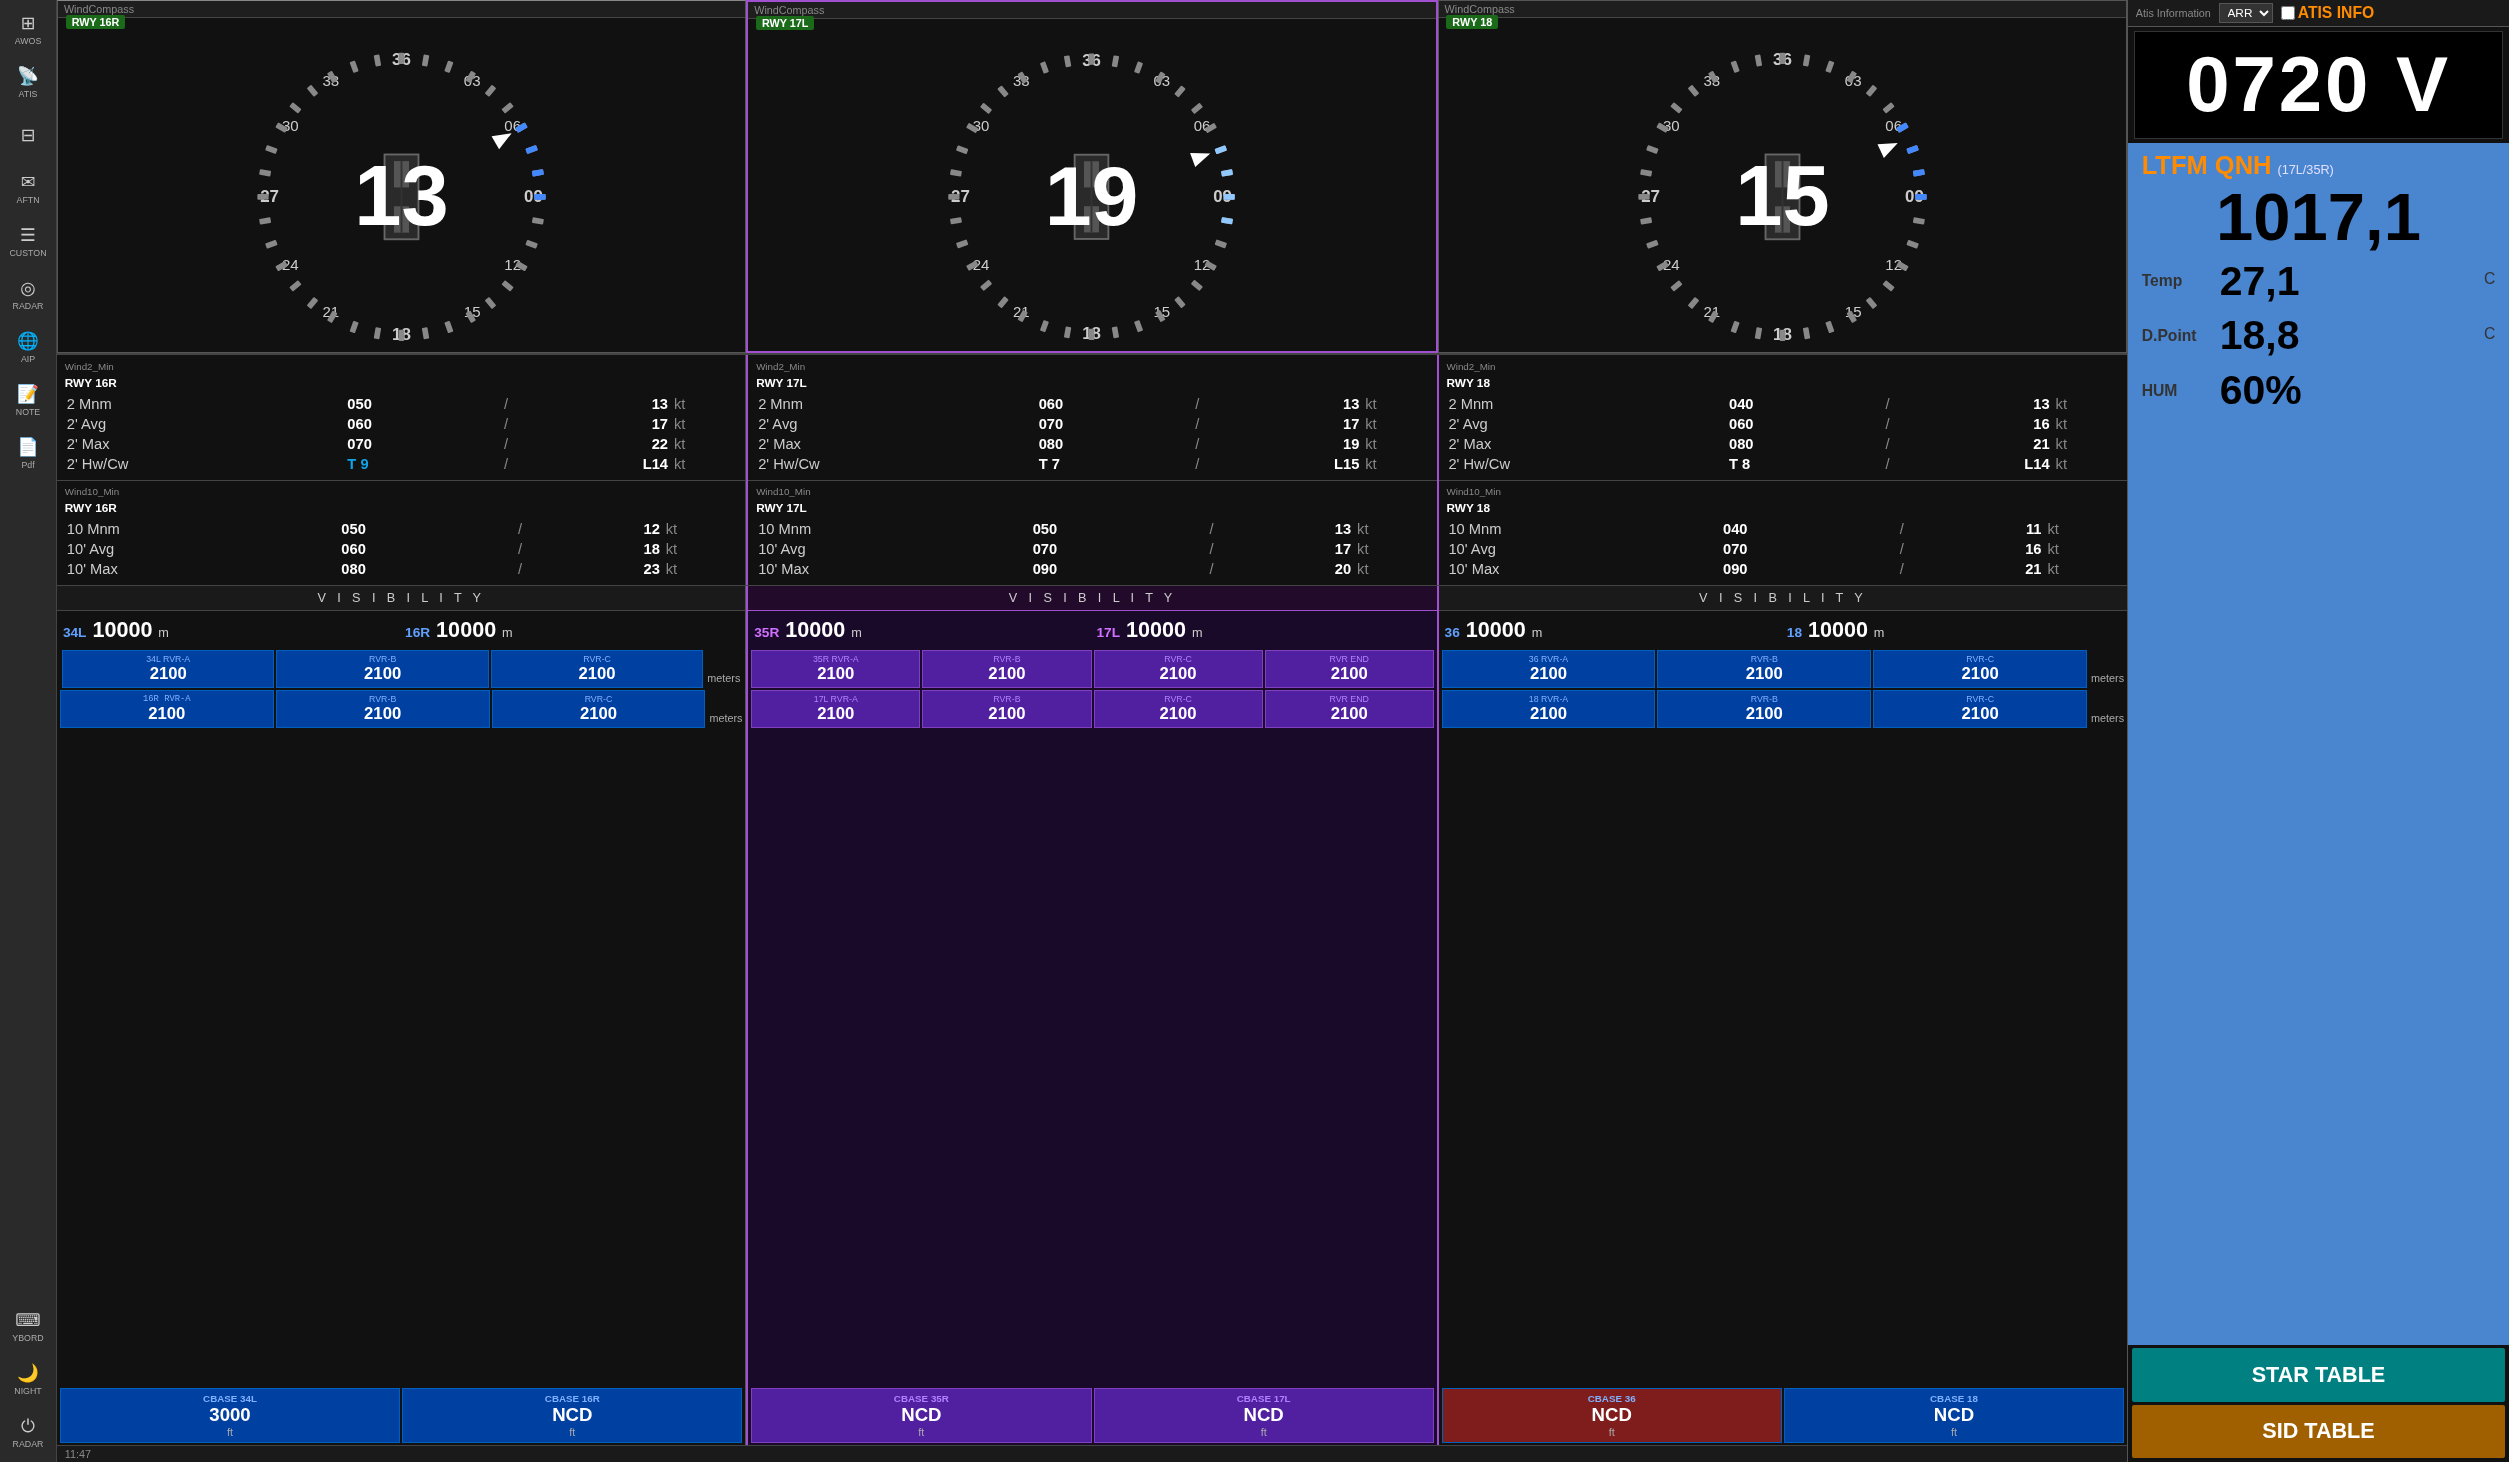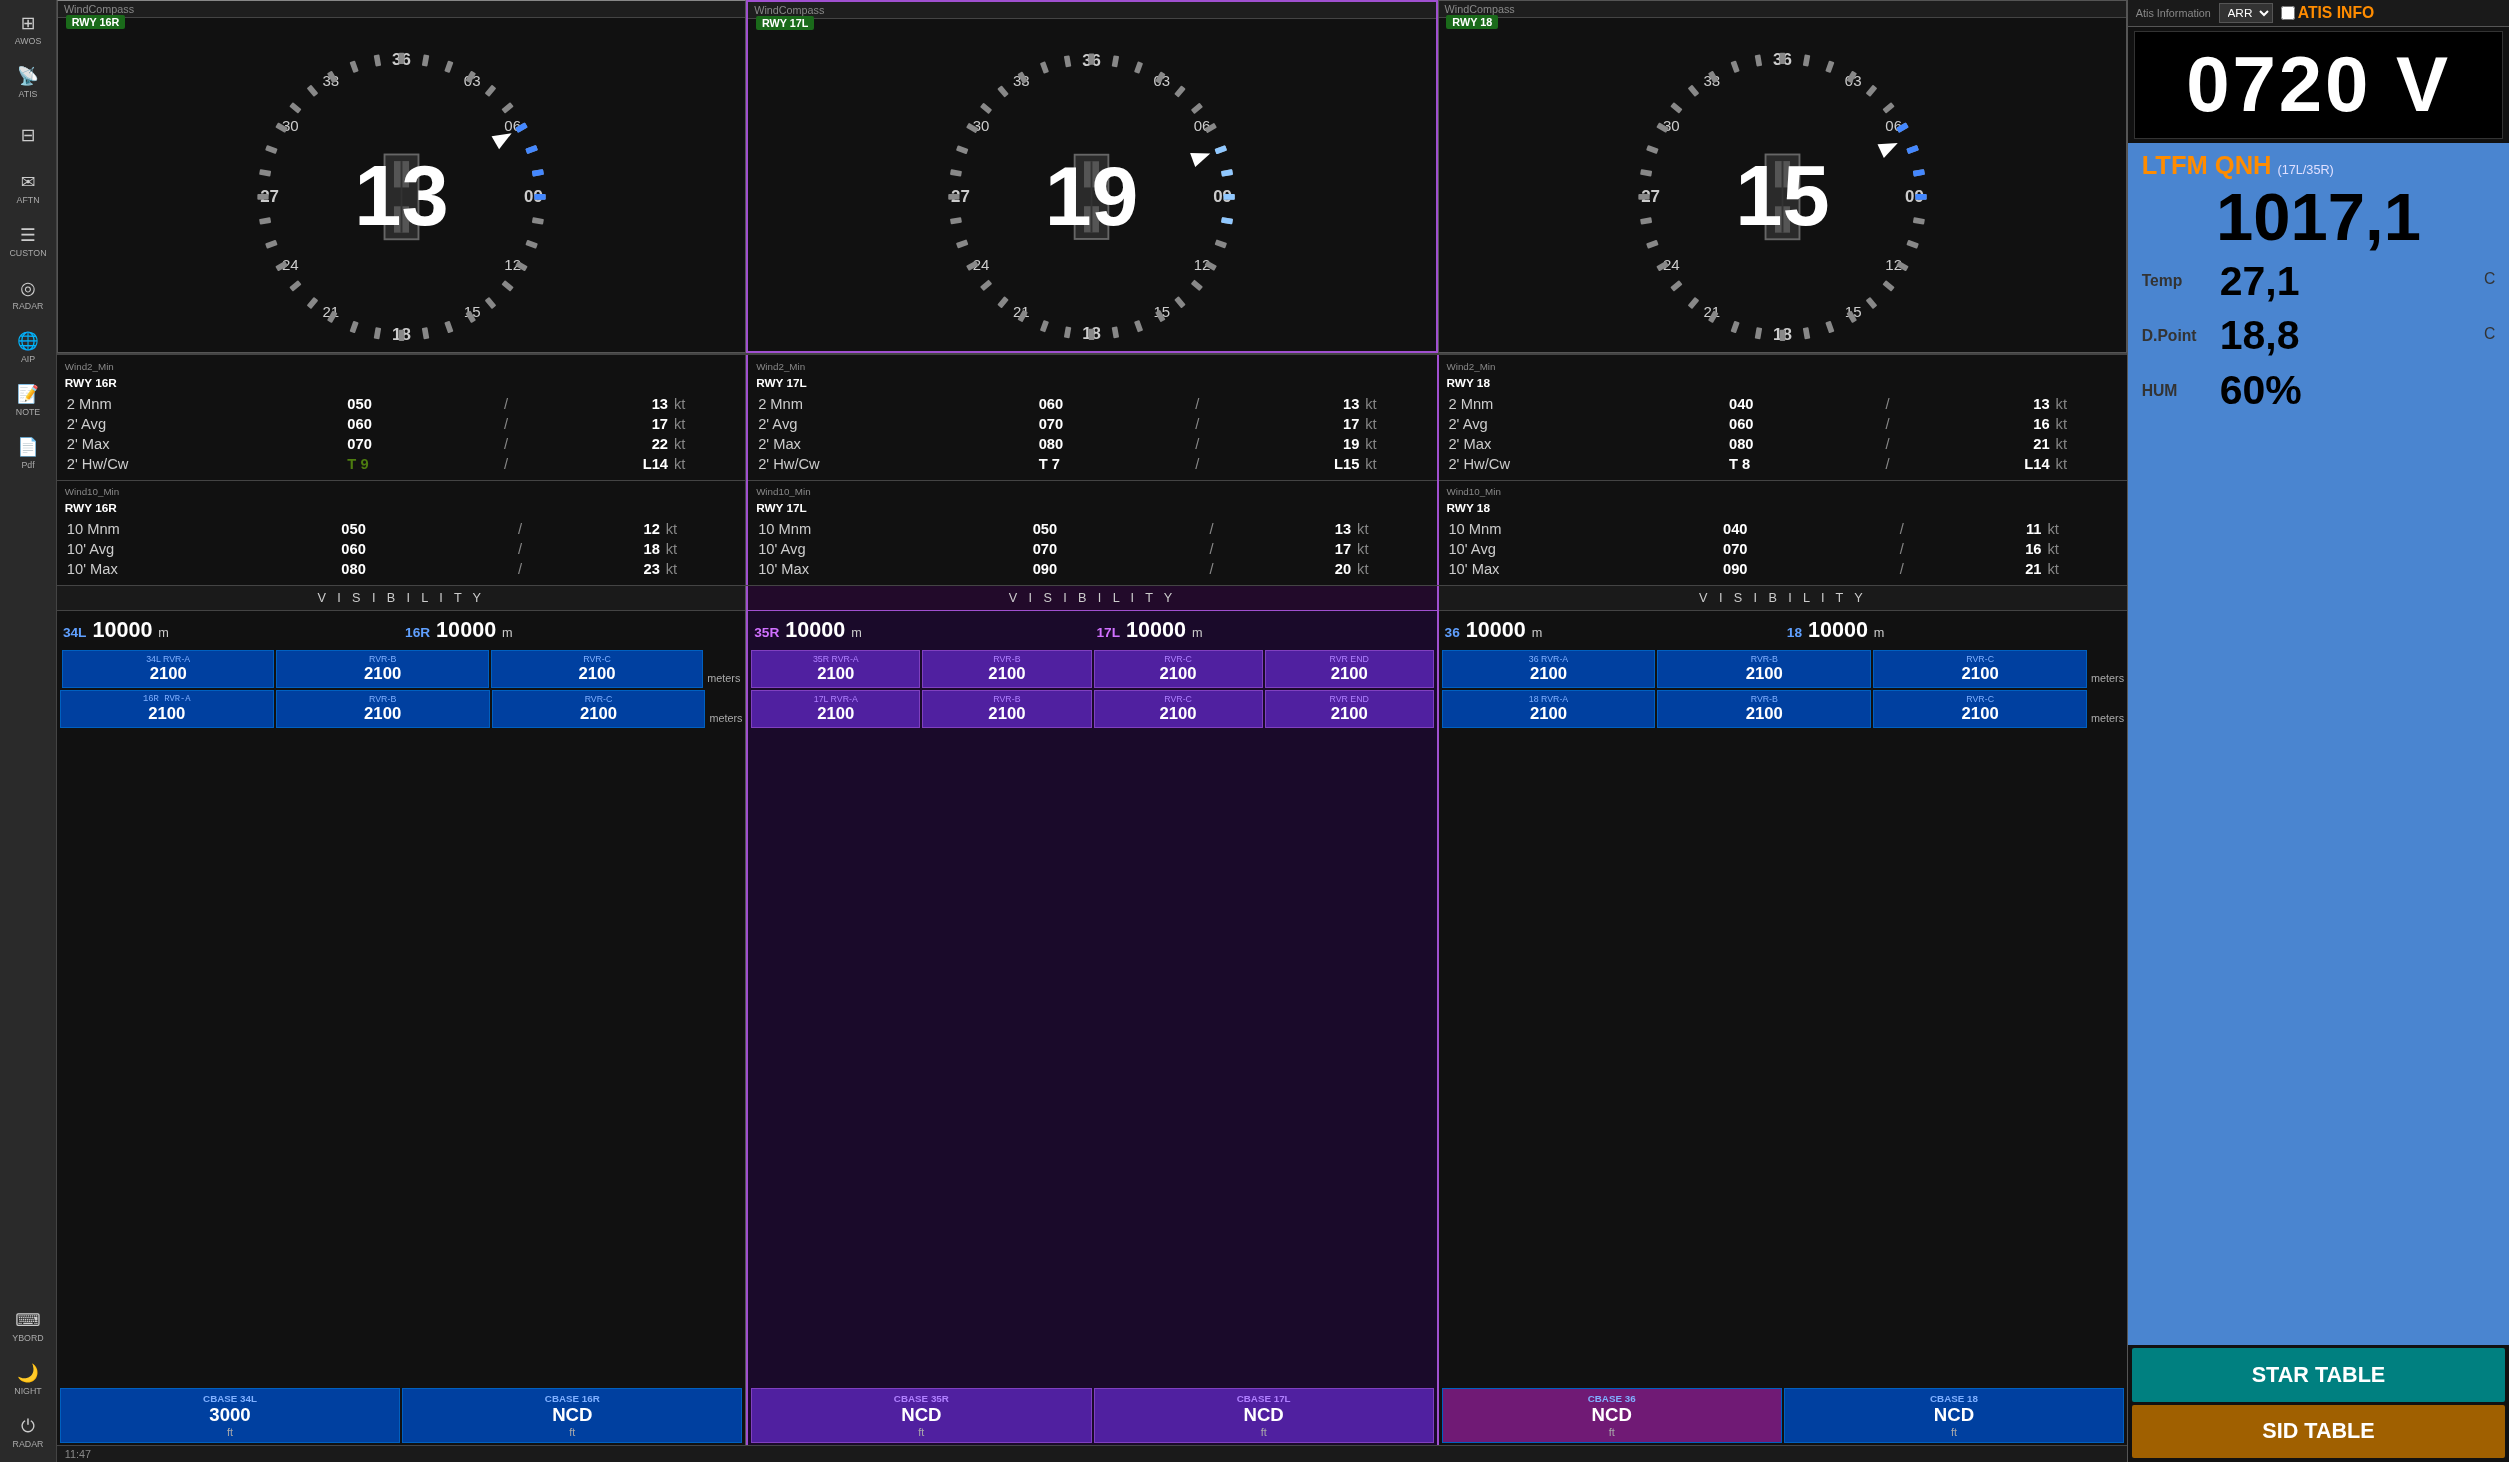--- a/index.html
+++ b/index.html
@@ -362,21 +362,21 @@
                   </tr>
               <tr>
                     <td style="color:#ccc; padding:2px 2px;">2' Max</td>
                     <td style="color:#fff; font-weight:bold; padding:2px 3.9px;">070</td>
                     <td style="color:#888; padding:2px 3.9px; text-align:center;">/</td>
                     <td style="color:#fff; font-weight:bold; padding:2px 3.9px; text-align:right;">22</td>
                     <td style="color:#888; padding:2px 2px;">kt</td>
                   </tr>
               <tr>
                     <td style="color:#ccc; padding:2px 2px;">2' Hw/Cw</td>
-                    <td style="color:#4d7c0f; font-weight:bold; padding:2px 3.9px;">T 9</td>
+                    <td style="color:#0ea5e9; font-weight:bold; padding:2px 3.9px;">T 9</td>
                     <td style="color:#888; padding:2px 3.9px; text-align:center;">/</td>
                     <td style="color:#fff; font-weight:bold; padding:2px 3.9px; text-align:right;">L14</td>
                     <td style="color:#888; padding:2px 2px;">kt</td>
                   </tr>
             </tbody>
               </table>
           </div>
 
           <div style="padding:5.9px 7.8px;">
             <div style="font-size:9.8px; color:#888; margin-bottom:3.9px;">Wind10_Min</div>
@@ -718,21 +718,21 @@
               <div style="font-size:16.7px; font-weight:bold; color:#fff;">2100</div>
             </div>
             <div style="flex:1; background:#0040a0; border:1px solid #0060c0; text-align:center; padding:2.9px 2px;">
               <div style="font-size:8.8px; color:#80b0ff; line-height:1.2;">RVR-C</div>
               <div style="font-size:16.7px; font-weight:bold; color:#fff;">2100</div>
             </div>
             <div style="font-size:10.8px; color:#aaa; display:flex; align-items:flex-end; padding-bottom:3.9px; padding-left:2px;">meters</div>
           </div>
 
           <div style="display:flex; gap:2px; padding:2px 2.9px; margin-top:auto;">
-            <div style="flex:1; background:#701a75; border:1px solid #0060c0; text-align:center; padding:3.9px 2px;">
+            <div style="flex:1; background:#7f1d1d; border:1px solid #0060c0; text-align:center; padding:3.9px 2px;">
               <div style="font-size:9.8px; color:#80b0ff; font-weight:bold;">CBASE 36</div>
               <div style="font-size:18.6px; font-weight:bold; color:#fff;">NCD</div>
               <div style="font-size:10.8px; color:#aaa;">ft</div>
             </div>
             <div style="flex:1; background:#0040a0; border:1px solid #0060c0; text-align:center; padding:3.9px 2px;">
               <div style="font-size:9.8px; color:#80b0ff; font-weight:bold;">CBASE 18</div>
               <div style="font-size:18.6px; font-weight:bold; color:#fff;">NCD</div>
               <div style="font-size:10.8px; color:#aaa;">ft</div>
             </div>
           </div>

